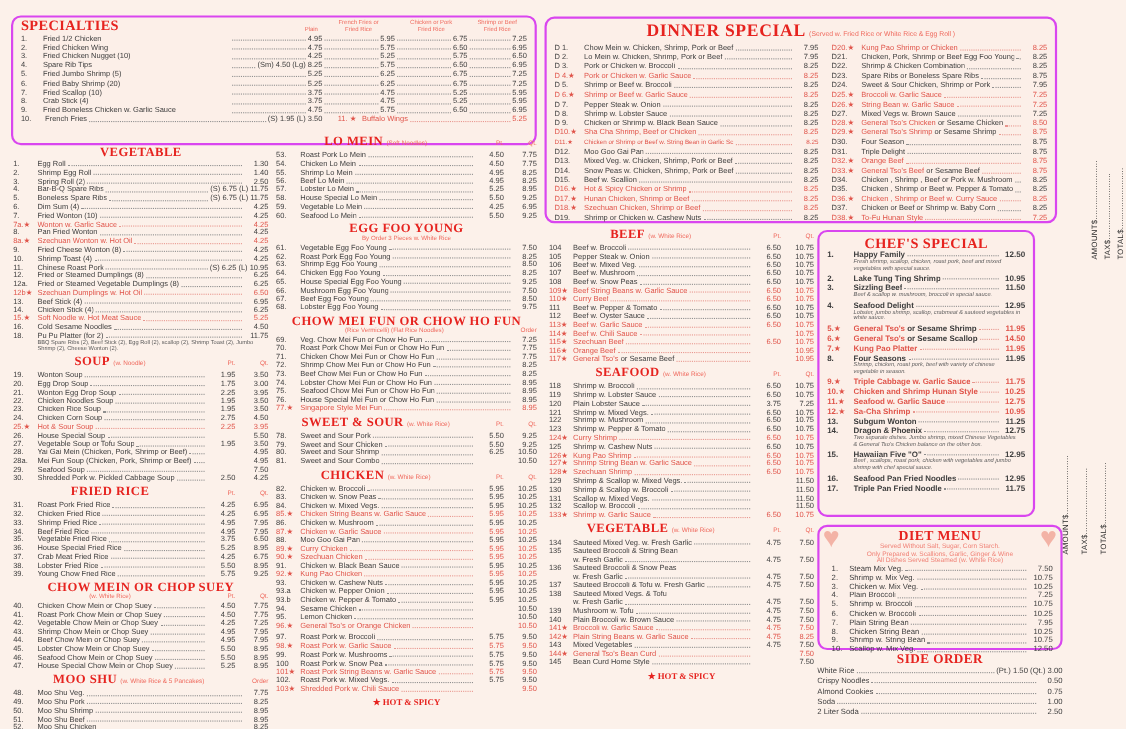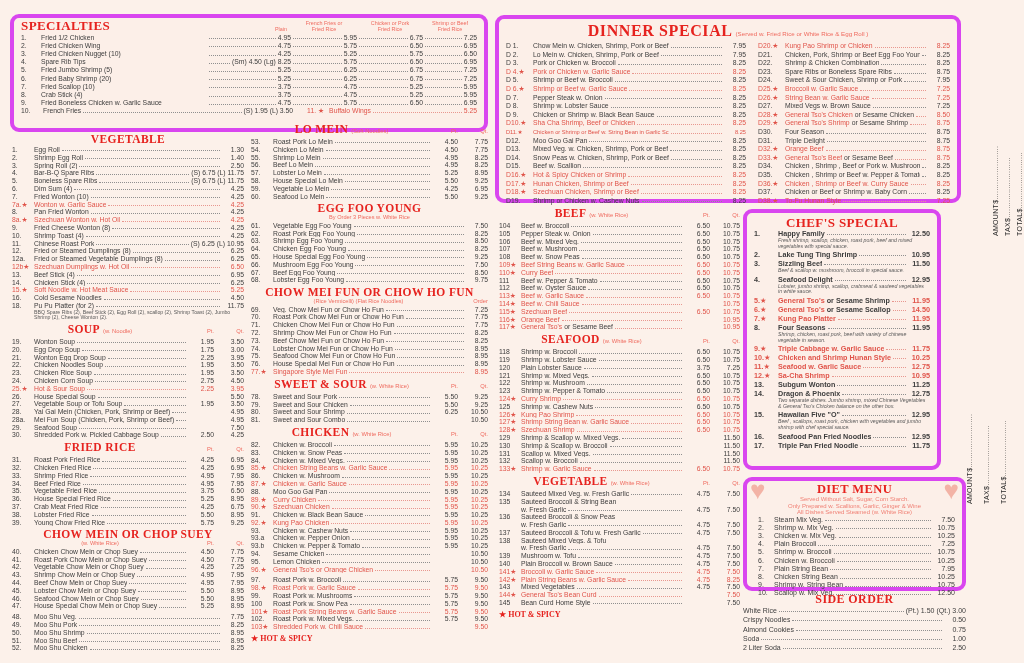--- a/index.html
+++ b/index.html
@@ -1,39 +1,39 @@
 <!DOCTYPE html>
 <html><head>
 <meta charset="utf-8">
 <style>
 *{box-sizing:border-box;margin:0;padding:0}
 html,body{width:1024px;height:663px}
 body{position:relative;background:#fcf1ea;font-family:"Liberation Sans","DejaVu Sans",sans-serif;color:#3d3d3d;overflow:hidden}
 .abs{position:absolute}
-.rbox{position:absolute;border:4px solid #d946ef;border-radius:9px;padding:3px 7px;background:#fcefe8}
+.rbox{position:absolute;border:2px solid #d946ef;border-radius:9px;padding:3px 7px;background:#fcefe8}
 .section{margin-bottom:3px}
 .sec-head{display:flex;align-items:baseline;line-height:11px;margin:1px 0}
 .sec-title{font-family:"Liberation Serif","DejaVu Serif",serif;font-weight:700;color:#e6231f;font-size:11.5px;letter-spacing:.4px;white-space:nowrap}
 .sec-note{color:#ef6a5e;font-size:5.8px;white-space:nowrap;margin-left:3px}
 .sp{flex:1 1 0}
 .clab{color:#ef6a5e;font-size:5.8px;font-weight:400}
 .sec-sub{display:flex;align-items:baseline;color:#ef6a5e;font-size:5.6px;line-height:6.4px;margin:-1px 0 1px}
 .row{display:flex;align-items:baseline;font-size:6.8px;line-height:7.8px;white-space:nowrap}
 .num{flex:none;width:22px}
 .name{flex:0 1 auto;overflow:hidden}
 .name2{flex:none;color:#3d3d3d;margin-left:2px}
 .dots{flex:1 1 4px;min-width:3px;border-bottom:1px dotted #8f8f8f;margin:0 2px;align-self:center;height:0;transform:translateY(1px)}
 .p1{flex:none;width:26px;text-align:right}
 .p2{flex:none;width:30px;text-align:right}
 .p{flex:none;min-width:22px;text-align:right}
 .red{color:#e0544a}
 .red .dots{border-color:#e8978f}
 .sm{font-size:5.7px}
 .desc{font-size:5.2px;line-height:5.6px;color:#5a5a5a;margin:0 4px 1px 22px;white-space:normal}
-.hot-note{color:#e6231f;font-family:"Liberation Serif","DejaVu Serif",serif;font-weight:700;font-size:8px;margin-top:3px}
+.hot-note{color:#e6231f;font-family:"Liberation Serif","DejaVu Serif",serif;font-weight:700;font-size:8px;text-align:center;margin-top:3px}
 
 #specialties-box{left:10px;top:14px;width:478px;height:118px}
 #specialties-box .sec-title{font-size:13px}
 .spec-head,.spec-row{display:grid;grid-template-columns:20px 1fr 84px 66px 66px 54px;align-items:baseline;font-size:6.8px;line-height:8.2px}
 .spec-head{align-items:end;margin-bottom:1px}
 .spec-title-cell{grid-column:1/3;align-self:center}
 .spec-col-label{color:#ef6a5e;font-size:5.4px;line-height:5.8px;text-align:center;white-space:pre-line}
 .spec-col-label.first{text-align:right;padding-right:4px}
 .spec-price{display:flex;align-items:baseline}
 .spec-price .v{flex:none;margin-left:auto}
@@ -653,20 +653,27 @@
       </div>
       <div class="row">
         <span class="num">47.</span>
         <span class="name">House Special Chow Mein or Chop Suey</span>
         <span class="dots"></span>
         <span class="p1">5.25</span>
         <span class="p2">8.95</span>
       </div>
     </div>
     <div class="section">
+      <div class="sec-head">
+        <span class="sp"></span>
+        <span class="sec-title">MOO SHU</span>
+        <span class="sec-note">(w. White Rice &amp; 5 Pancakes)</span>
+        <span class="sp"></span>
+        <span class="p clab">Order</span>
+      </div>
       <div class="row">
         <span class="num">48.</span>
         <span class="name">Moo Shu Veg.</span>
         <span class="dots"></span>
         <span class="p">7.75</span>
       </div>
       <div class="row">
         <span class="num">49.</span>
         <span class="name">Moo Shu Pork</span>
         <span class="dots"></span>

